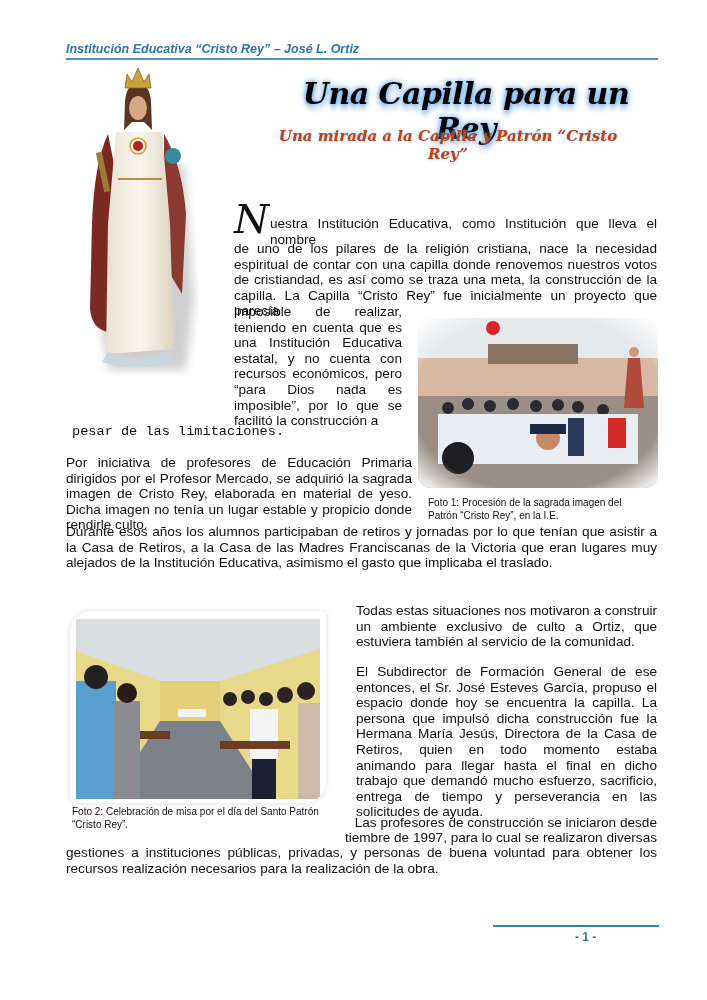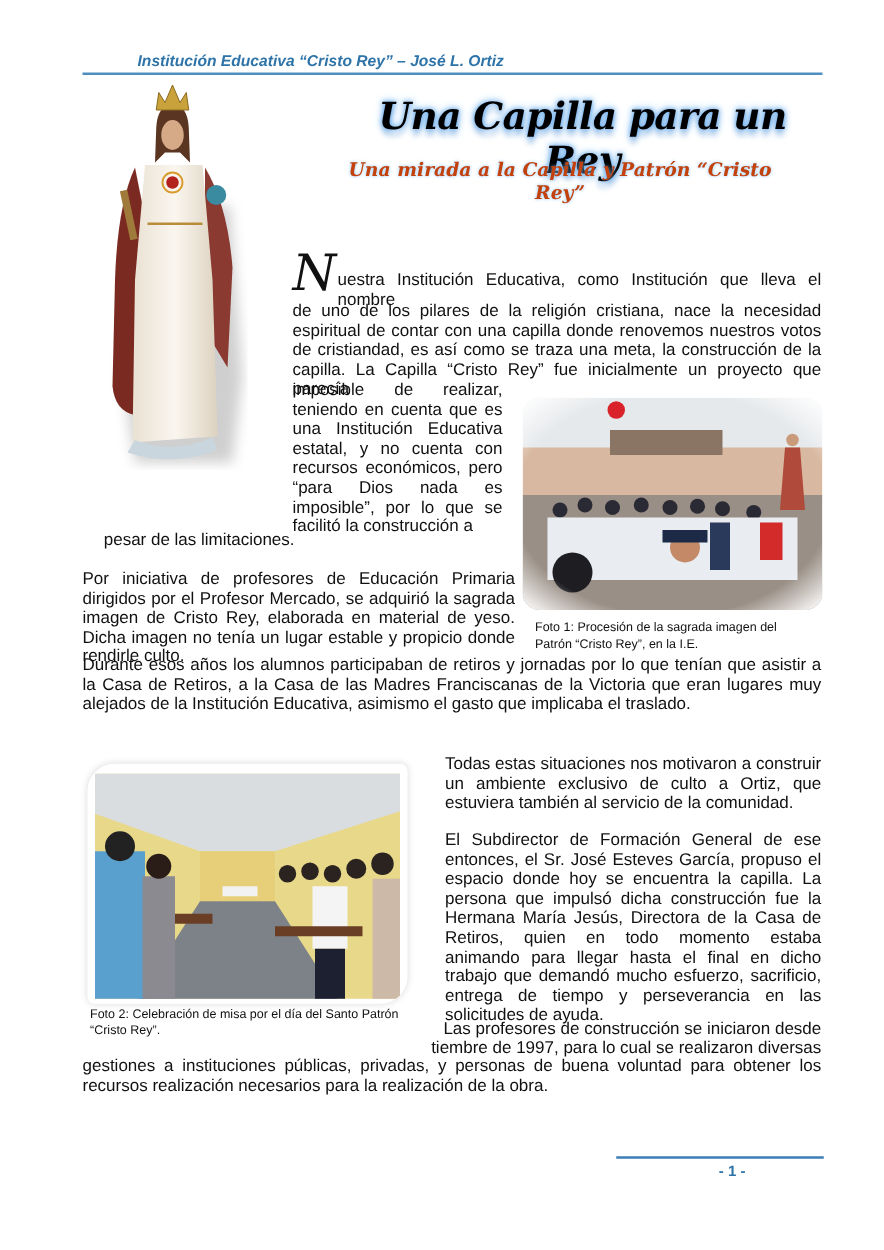--- a/index.html
+++ b/index.html
@@ -1,20 +1,20 @@
 <!DOCTYPE html>
 <html><head>
 <meta charset="utf-8">
 <style>
   html, body { margin: 0; padding: 0; background: #ffffff; }
   body { width: 707px; height: 1000px; position: relative; overflow: hidden;
          font-family: "Liberation Sans", sans-serif; color: #111; }
   .abs { position: absolute; }
   .header-text { left: 66px; top: 42px; font-size: 12.5px; font-style: italic; font-weight: bold;
-                 color: #2e74a8; white-space: nowrap; margin-left: 44px; }
+                 color: #2e74a8; white-space: nowrap; }
   .header-rule { left: 66px; top: 58px; width: 592px; height: 2px; background: #4f8fbf; }
   .title { left: 286px; top: 76px; width: 360px; text-align: center; font-family: "DejaVu Serif", serif;
            font-style: italic; font-weight: bold; font-size: 30px; color: #000;
            text-shadow: 0 0 4px #5aa0e6, 0 0 8px #8cc4f5, 0 6px 4px rgba(90,140,200,0.35); letter-spacing: -0.5px; }
   .subtitle { left: 258px; top: 127px; width: 380px; text-align: center; font-family: "DejaVu Serif", serif;
               font-style: italic; font-weight: bold; font-size: 15px; color: #c2410c;
               text-shadow: 0 0 3px #8cc4f5; }
   .p { font-size: 13.6px; line-height: 15.6px; text-align: justify; }
   .dropcap { float: left; font-family: "DejaVu Serif", serif; font-style: italic; font-size: 40px; line-height: 34px; margin-right: 1px; margin-top: -2px; }
   .caption { font-size: 10px; line-height: 12.5px; text-align: left; color: #111; }
@@ -67,21 +67,21 @@
 
 <div class="abs title">Una Capilla para un Rey</div>
 <div class="abs subtitle">Una mirada a la Capilla y Patrón “Cristo Rey”</div>
 
 <div class="abs p" style="left:234px; top:204px; width:423px;">
   <span class="dropcap">N</span>
   <div style="padding-top:12px; text-align:justify;">uestra Institución Educativa, como Institución que lleva el nombre</div>
 </div>
 <div class="abs p" style="left:234px; top:241px; width:423px;">de uno de los pilares de la religión cristiana, nace la necesidad espiritual de contar con una capilla donde renovemos nuestros votos de cristiandad, es así como se traza una meta, la construcción de la capilla. La Capilla “Cristo Rey” fue inicialmente un proyecto que parecía</div>
 <div class="abs p" style="left:234px; top:304px; width:168px;">imposible de realizar, teniendo en cuenta que es una Institución Educativa estatal, y no cuenta con recursos económicos, pero “para Dios nada es imposible”, por lo que se facilitó la construcción a</div>
-<div class="abs p" style="left:83px; top:424px; width:300px; text-align:left;">pesar de las limitaciones.</div>
+<div class="abs p" style="left:72px; top:424px; width:300px; text-align:left;font-family:Liberation Mono, monospace;">pesar de las limitaciones.</div>
 
 <div class="abs photo" style="left:418px; top:318px; width:240px; height:170px; border-radius:14px;">
   <svg width="240" height="170" viewBox="0 0 240 170">
     <defs>
       <radialGradient id="fade1" cx="0.5" cy="0.5" r="0.7">
           <stop offset="0.75" stop-color="#fff" stop-opacity="0"></stop>
           <stop offset="1" stop-color="#fff" stop-opacity="1"></stop>
         </radialGradient>
     </defs>
     <rect width="240" height="170" fill="#e6e9ec"></rect>

